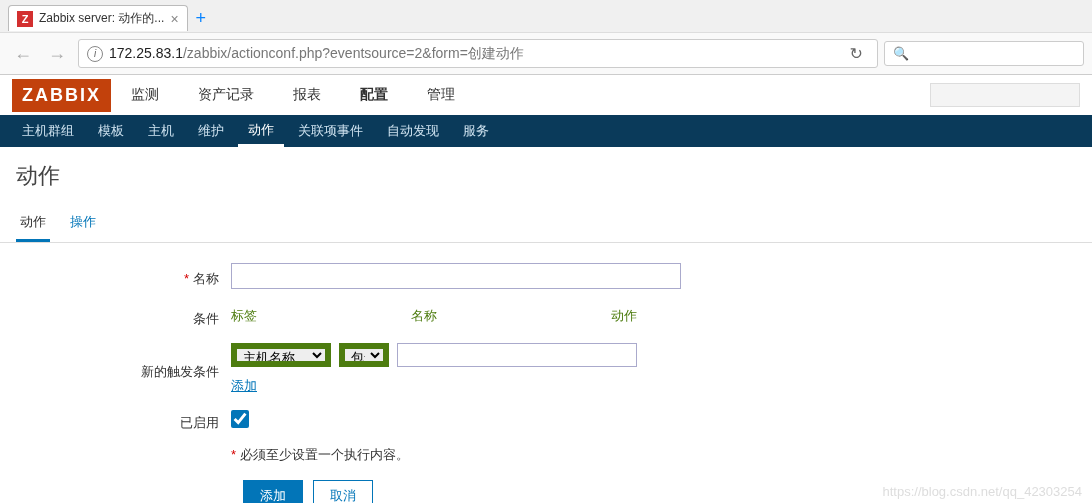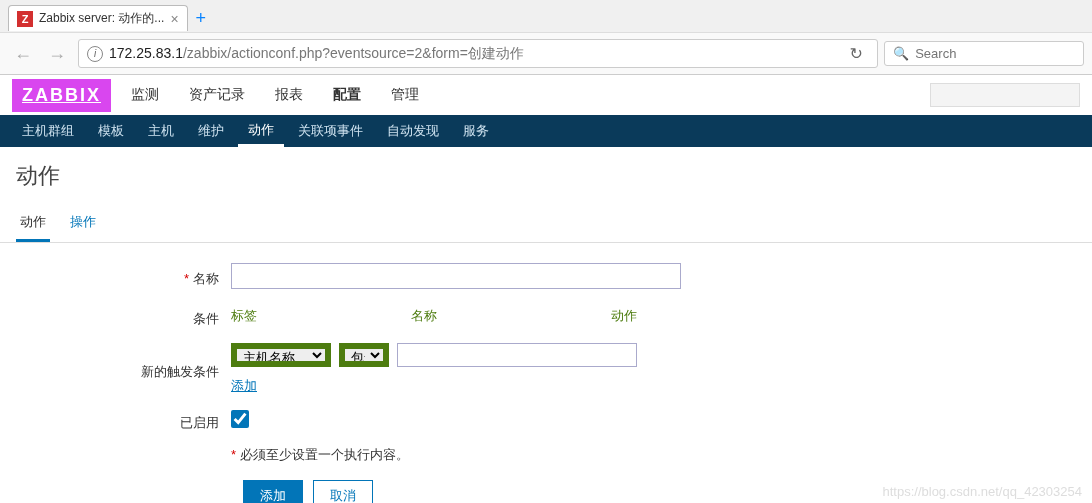--- a/index.html
+++ b/index.html
@@ -19,22 +19,22 @@
 .url-input-wrap { flex: 1; display: flex; align-items: center; background: #fff; border: 1px solid #ccc; border-radius: 3px; padding: 4px 8px; gap: 6px; }
 .url-info-icon { width: 16px; height: 16px; border: 1px solid #888; border-radius: 50%; display: flex; align-items: center; justify-content: center; font-size: 10px; color: #666; font-style: italic; }
 .url-text { font-size: 14px; color: #777; }
 .url-text .host { color: #222; }
 .url-refresh { color: #666; font-size: 16px; padding: 0 6px; cursor: pointer; }
 .search-wrap { width: 200px; display: flex; align-items: center; background: #fff; border: 1px solid #ccc; border-radius: 3px; padding: 4px 8px; gap: 6px; }
 .search-icon { color: #888; font-size: 13px; }
 .search-input { border: none; outline: none; font-size: 13px; width: 100%; }
 
 .zabbix-header { display: flex; align-items: center; padding: 0 12px; background: #fff; height: 40px; gap: 18px; }
-.zabbix-logo { background: #d946ef; color: #fff; font-weight: bold; letter-spacing: 2px; padding: 6px 10px; font-size: 18px; text-decoration: underline; }
-.top-nav { display: flex; gap: 26px; align-items: center; }
+.zabbix-logo { background: #c2410c; color: #fff; font-weight: bold; letter-spacing: 2px; padding: 6px 10px; font-size: 18px; }
+.top-nav { display: flex; gap: 35px; align-items: center; }
 .top-nav-item { color: #333; font-size: 14px; cursor: pointer; padding: 4px 2px; }
 .top-nav-item.active { font-weight: bold; }
 .header-search { margin-left: auto; width: 150px; height: 24px; background: #f4f4f4; border: 1px solid #ddd; }
 
 .sub-nav { background: #0a3a5a; display: flex; padding: 0 12px; height: 32px; align-items: stretch; gap: 4px; }
 .sub-nav-item { color: #cfe3f0; font-size: 13px; padding: 0 10px; display: flex; align-items: center; cursor: pointer; }
 .sub-nav-item.active { border-bottom: 3px solid #fff; color: #fff; }
 
 .page-title { font-size: 22px; color: #444; padding: 14px 16px; }
 
@@ -86,21 +86,20 @@
     </div>
     <div class="url-input-wrap">
       <span class="url-info-icon">i</span>
       <span class="url-text">
         <span class="host">172.25.83.1</span><span>/zabbix/actionconf.php?eventsource=2&amp;form=创建动作</span>
       </span>
       <span style="margin-left:auto" class="url-refresh">↻</span>
     </div>
     <div class="search-wrap">
       <span class="search-icon">🔍</span>
-      <input class="search-input" placeholder="Search" style="">
     </div>
   </div>
 </div>
 
 <div class="zabbix-header">
   <span class="zabbix-logo">ZABBIX</span>
   <div class="top-nav">
     <span class="top-nav-item">监测</span>
     <span class="top-nav-item">资产记录</span>
     <span class="top-nav-item">报表</span>

